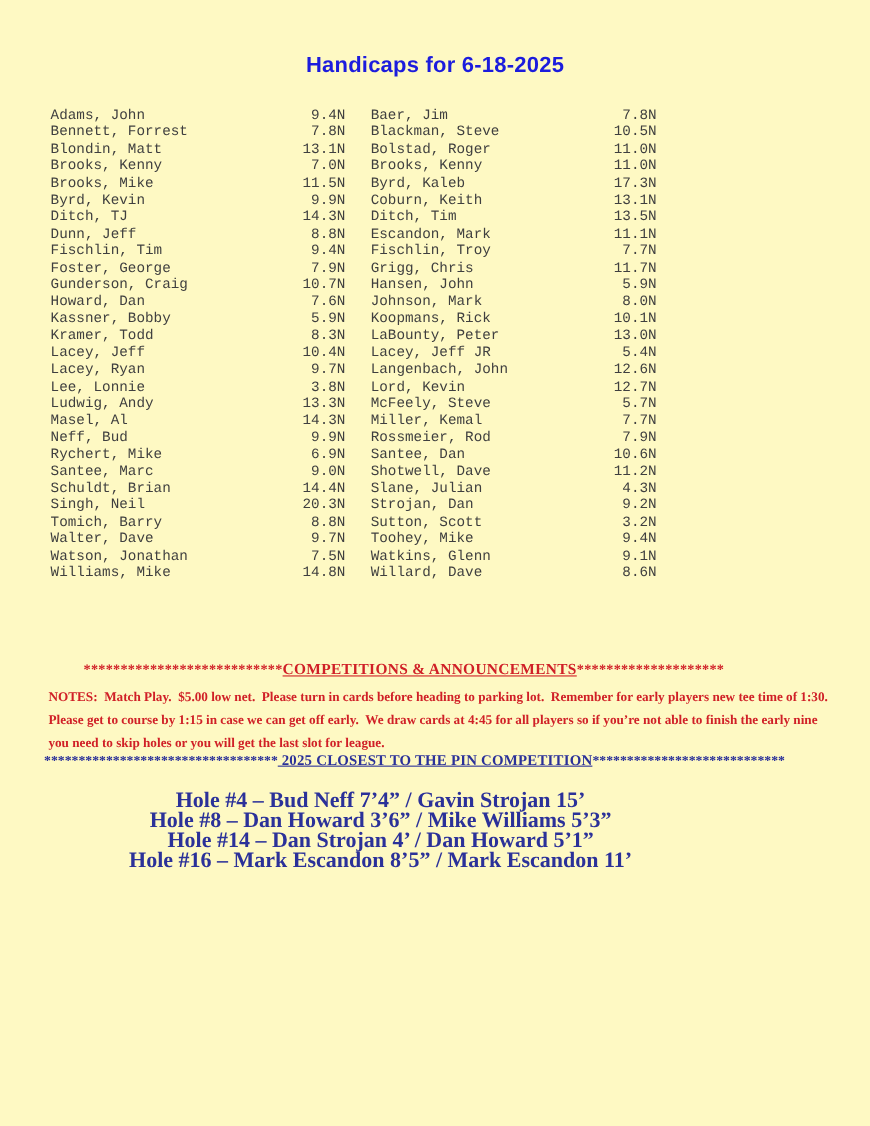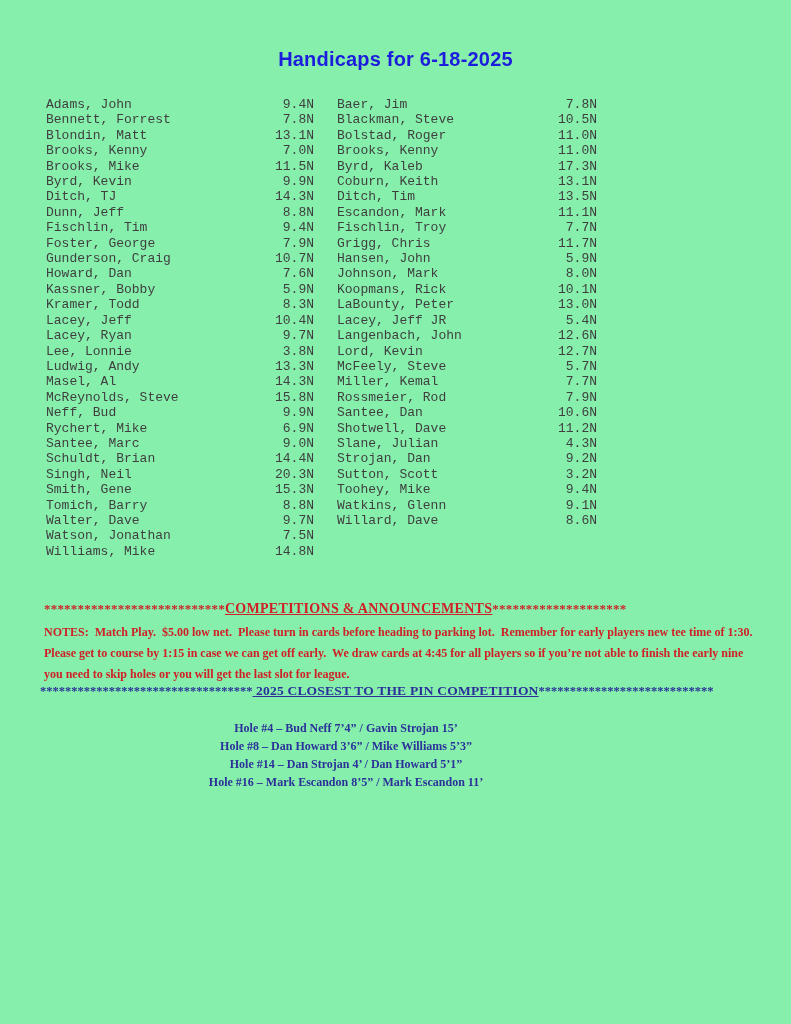--- a/index.html
+++ b/index.html
@@ -1,21 +1,21 @@
 <!DOCTYPE html>
 <html><head>
 <meta charset="utf-8">
 <style>
   * { margin: 0; padding: 0; box-sizing: border-box; }
   html, body { background: #ffffff; }
   .page {
     position: relative;
     width: 791px;
     height: 1024px;
-    background: #86efac;
+    background: #fef9c3;
     overflow: hidden;
     font-family: "Liberation Sans", sans-serif;
   }
   .title {
     position: absolute;
     top: 48px;
     left: 0;
     width: 100%;
     text-align: center;
     font-family: "Liberation Sans", sans-serif;
@@ -46,20 +46,21 @@
     left: 44px;
     width: 714px;
     color: #d02027;
     font-family: "Liberation Serif", serif;
     font-weight: bold;
   }
   .comp-head {
     font-size: 13px;
     letter-spacing: 0.2px;
     white-space: nowrap;
+    margin-left: 32px;
   }
   .comp-title {
     font-size: 14px;
     text-decoration: underline;
     letter-spacing: 0.3px;
   }
   .notes {
     margin-top: 5px;
     font-size: 12px;
     line-height: 21px;
@@ -83,21 +84,21 @@
   }
   .results {
     position: absolute;
     top: 719px;
     left: 0;
     width: 692px;
     text-align: center;
     color: #2b3199;
     font-family: "Liberation Serif", serif;
     font-weight: bold;
-    font-size: 12px;
+    font-size: 20px;
     line-height: 18px;
   }
 </style>
 </head>
 <body>
 
 <div class="page">
 
   <h1 class="title">Handicaps for 6-18-2025</h1>
 
@@ -173,46 +174,38 @@
         </div>
         <div class="hrow">
           <span class="hname">Ludwig, Andy</span>
           <span class="hval">13.3N</span>
         </div>
         <div class="hrow">
           <span class="hname">Masel, Al</span>
           <span class="hval">14.3N</span>
         </div>
         <div class="hrow">
-          <span class="hname">McReynolds, Steve</span>
-          <span class="hval">15.8N</span>
-        </div>
-        <div class="hrow">
           <span class="hname">Neff, Bud</span>
           <span class="hval">9.9N</span>
         </div>
         <div class="hrow">
           <span class="hname">Rychert, Mike</span>
           <span class="hval">6.9N</span>
         </div>
         <div class="hrow">
           <span class="hname">Santee, Marc</span>
           <span class="hval">9.0N</span>
         </div>
         <div class="hrow">
           <span class="hname">Schuldt, Brian</span>
           <span class="hval">14.4N</span>
         </div>
         <div class="hrow">
           <span class="hname">Singh, Neil</span>
           <span class="hval">20.3N</span>
-        </div>
-        <div class="hrow">
-          <span class="hname">Smith, Gene</span>
-          <span class="hval">15.3N</span>
         </div>
         <div class="hrow">
           <span class="hname">Tomich, Barry</span>
           <span class="hval">8.8N</span>
         </div>
         <div class="hrow">
           <span class="hname">Walter, Dave</span>
           <span class="hval">9.7N</span>
         </div>
         <div class="hrow">

